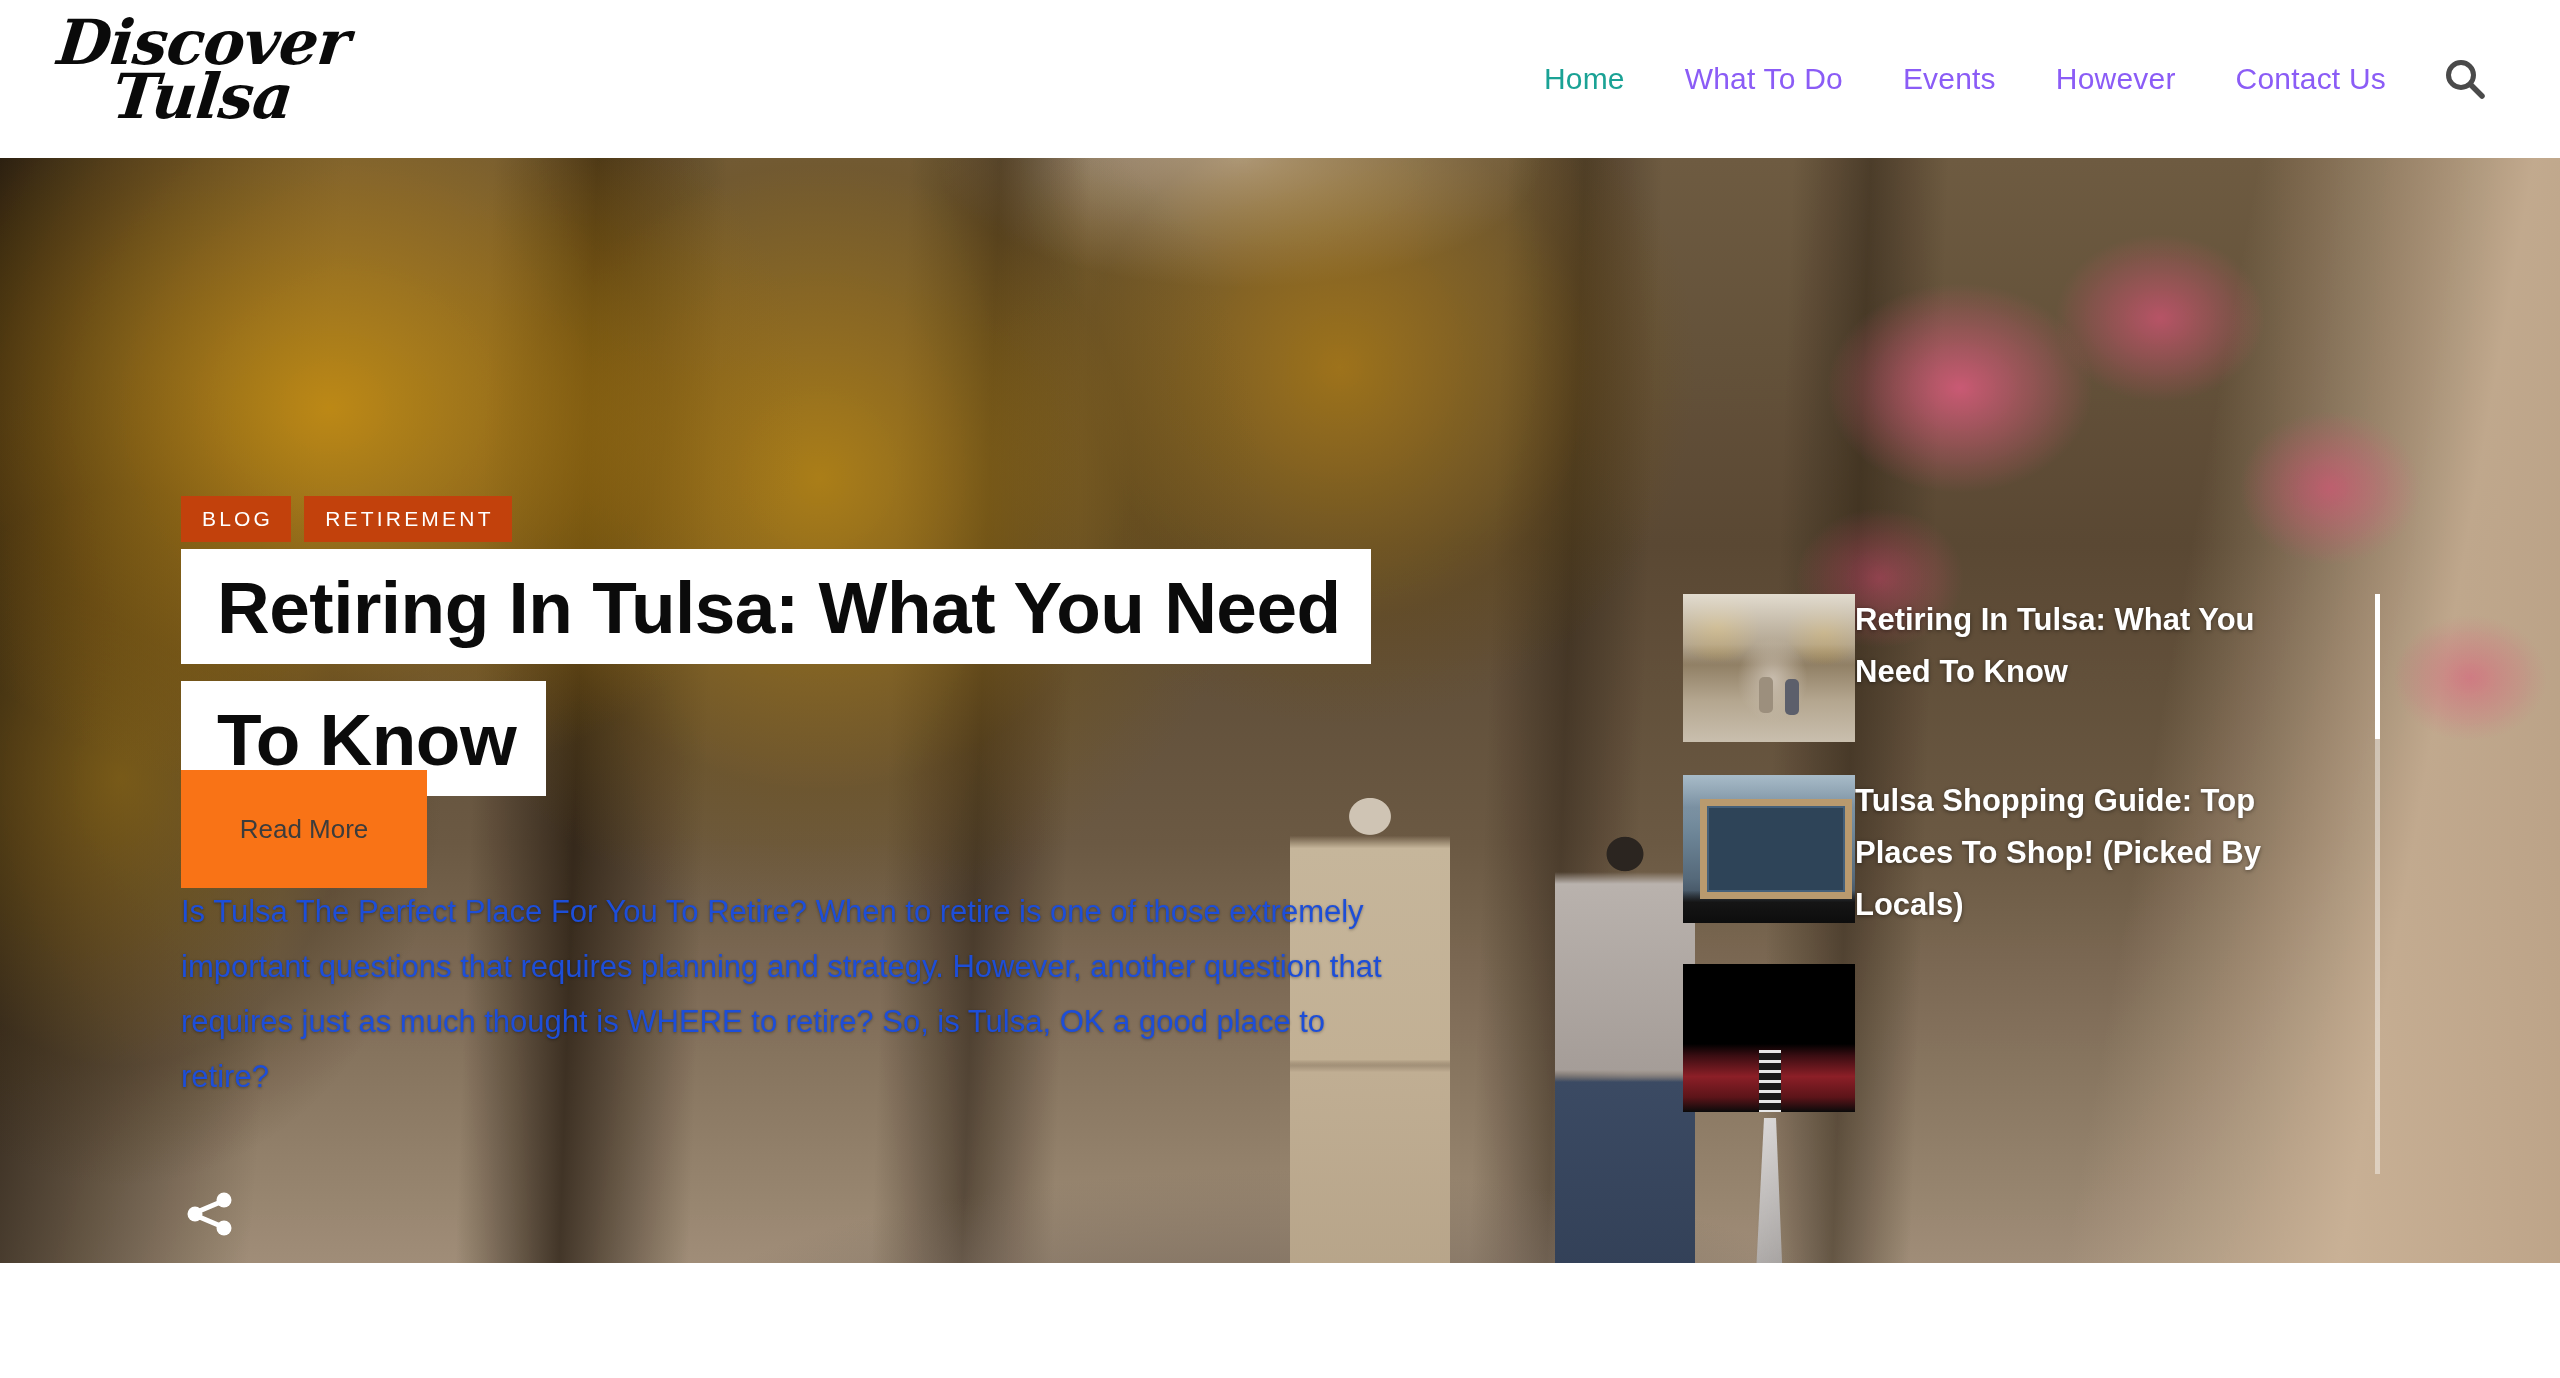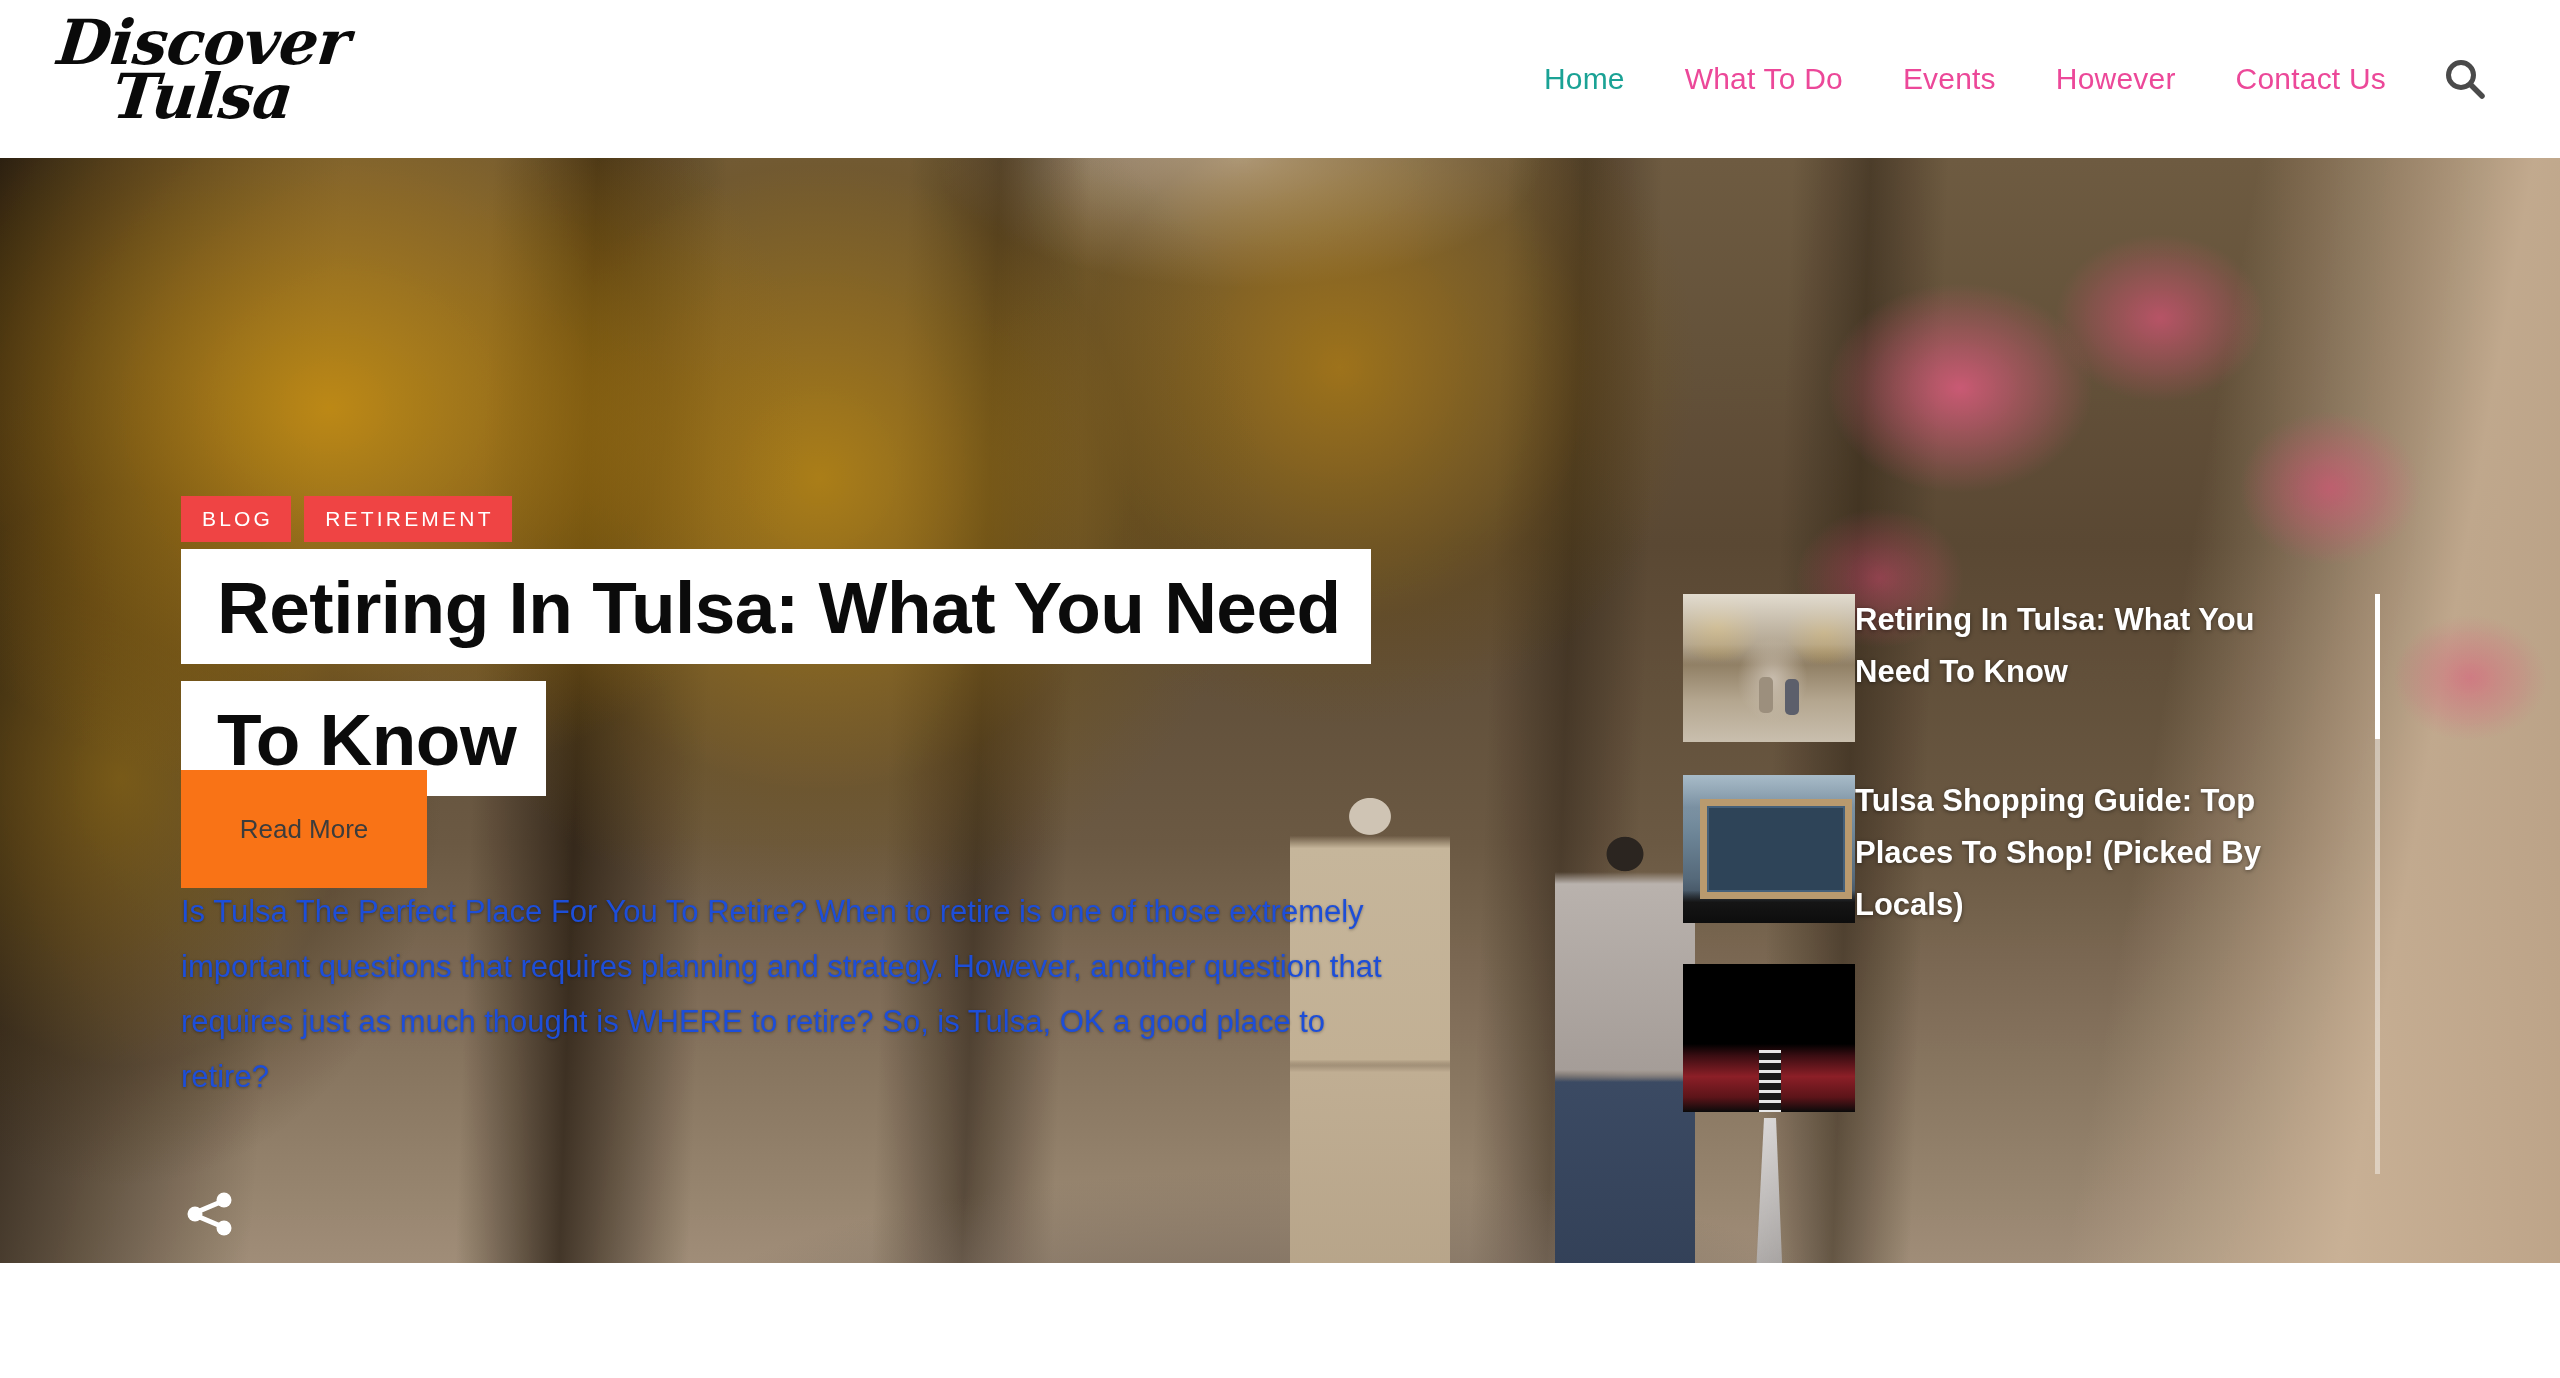--- a/index.html
+++ b/index.html
@@ -36,21 +36,21 @@
     position:absolute; left:55px; top:60px;
     font-size:62px; line-height:70px;
   }
 
   .main-nav{
     position:absolute; right:150px; top:0; height:158px;
     display:flex; align-items:center; gap:12px;
   }
   .nav-item{
     font-size:30px;
-    color:#ec4899;
+    color:#8b5cf6;
     letter-spacing:0.2px;
     padding:0 24px;
     cursor:pointer;
     white-space:nowrap;
     font-family:"Liberation Sans", sans-serif;
   }
   .nav-item.active{ color:#1aa295; }
   .search-btn{
     position:absolute; right:60px; top:0; height:158px;
     width:70px;
@@ -130,21 +130,21 @@
     background:linear-gradient(160deg, rgba(235,235,238,.85) 0%, rgba(180,182,188,.7) 50%, rgba(120,122,128,.6) 100%);
     clip-path:polygon(40% 0,60% 0,78% 86%,62% 100%,34% 96%,22% 70%);
     filter:blur(.5px);
   }
 
   
   .hero-inner{ position:absolute; inset:0; }
 
   .badges{ position:absolute; left:181px; top:338px; display:flex; gap:13px; }
   .badge{
-    background:#ef4444; color:#ffffff;
+    background:#c2410c; color:#ffffff;
     font-size:21px; letter-spacing:3.2px;
     padding:11px 18px 11px 21px;
     text-transform:uppercase;
     cursor:pointer;
     font-family:"Liberation Sans", sans-serif;
   }
 
   .hero-title{
     position:absolute; left:181px; top:384px;
     width:1230px;

